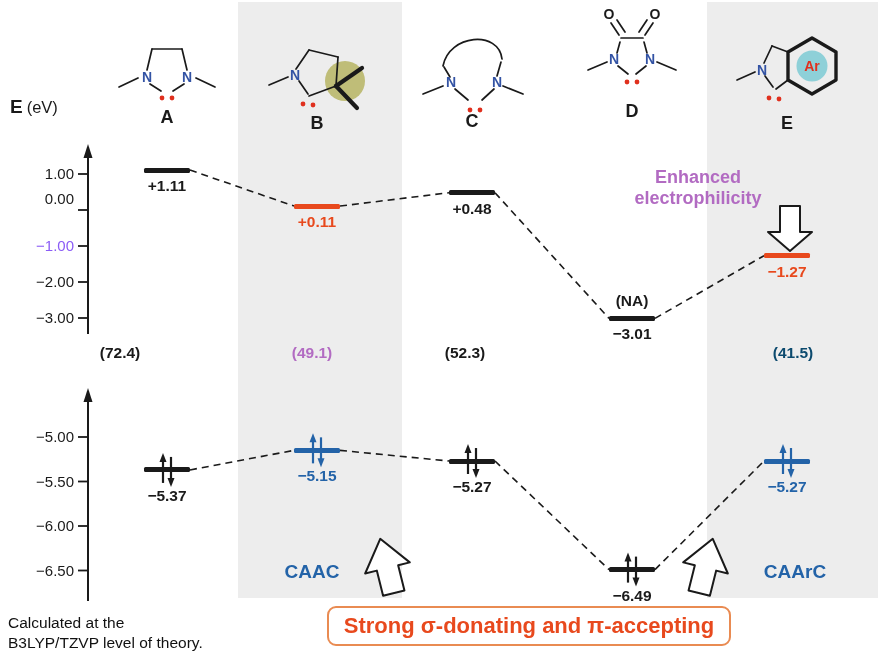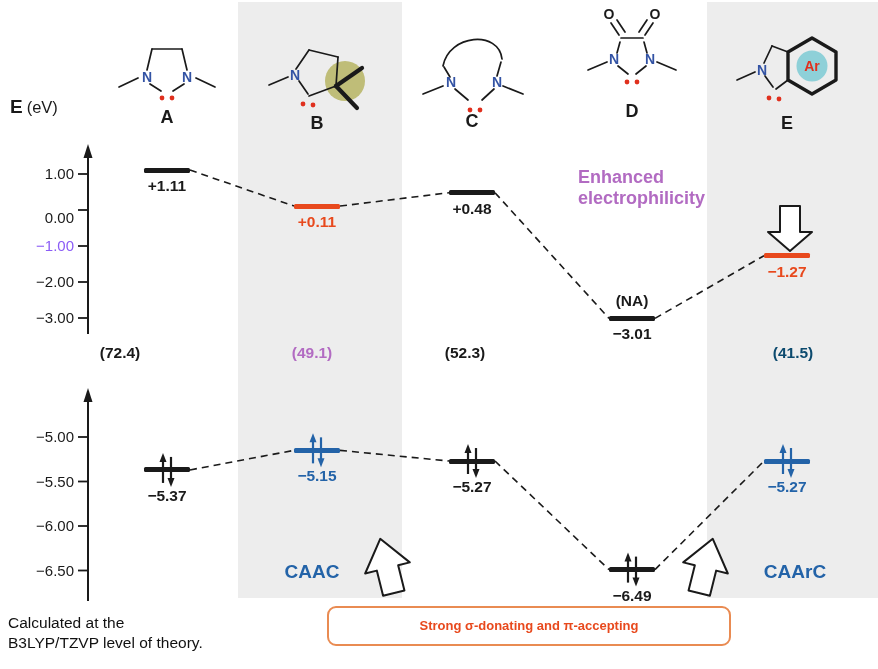--- a/index.html
+++ b/index.html
@@ -21,28 +21,28 @@
   .bond.bold line{stroke-width:4.2;}
   .atom{font-size:14px;font-weight:bold;text-anchor:middle;font-family:"Liberation Sans",sans-serif;}
   .atom-n{fill:#3353a4;}
   .atom-o{fill:#1a1a1a;}
   .lp{fill:#e0301e;}
   .highlight-olive{fill:#b3b05a;opacity:0.8;}
   .aryl-ring{fill:none;stroke:#1a1a1a;stroke-width:3.4;stroke-linejoin:round;}
   .ar-badge{fill:#8ed0d8;}
   .ar-text{fill:#e0301e;font-size:14px;font-weight:bold;text-anchor:middle;font-family:"Liberation Sans",sans-serif;}
   .mol-label{position:absolute;width:40px;text-align:center;font-weight:bold;font-size:18px;z-index:2;}
-  .enhanced{position:absolute;left:578px;top:167px;width:180px;z-index:2;
+  .enhanced{position:absolute;left:608px;top:167px;width:180px;text-align:center;z-index:2;
             color:#b26bc2;font-weight:bold;font-size:18px;line-height:21px;}
   .class-label{position:absolute;width:120px;text-align:center;z-index:2;color:#2363a8;font-weight:bold;font-size:19px;}
   #caac-label{left:252px;top:561px;}
   #caarc-label{left:735px;top:561px;}
   .strong-box{position:absolute;left:327px;top:606px;width:400px;height:36px;z-index:3;background:#fff;
               border:2.5px solid #e98b52;border-radius:9px;text-align:center;line-height:36px;
-              color:#e8491d;font-weight:bold;font-size:13px;}
+              color:#e8491d;font-weight:bold;font-size:22px;}
   .footnote{position:absolute;left:8px;top:613px;z-index:2;font-size:15.5px;line-height:20px;color:#111;}
 </style>
 </head>
 <body>
 
 <div class="canvas">
 
   <div class="band" id="band-b"></div>
   <div class="band" id="band-e"></div>
 
@@ -193,21 +193,21 @@
   </svg>
 
   <div class="mol-label" style="left:147px;top:107px">A</div>
   <div class="mol-label" style="left:297px;top:113px">B</div>
   <div class="mol-label" style="left:452px;top:111px">C</div>
   <div class="mol-label" style="left:612px;top:101px">D</div>
   <div class="mol-label" style="left:767px;top:113px">E</div>
 
   <div id="levels-layer">
       <div class="lvl-label tick" style="left: 18px; top: 165px; color: rgb(26, 26, 26);">1.00</div>
-      <div class="lvl-label tick" style="left: 18px; top: 209px; color: rgb(26, 26, 26);">0.00</div>
+      <div class="lvl-label tick" style="left: 18px; top: 190px; color: rgb(26, 26, 26);">0.00</div>
       <div class="lvl-label tick" style="left: 18px; top: 237px; color: #8b5cf6;">−1.00</div>
       <div class="lvl-label tick" style="left: 18px; top: 273px; color: rgb(26, 26, 26);">−2.00</div>
       <div class="lvl-label tick" style="left: 18px; top: 309px; color: rgb(26, 26, 26);">−3.00</div>
       <div class="lvl-label tick" style="left: 18px; top: 428px; color: rgb(26, 26, 26);">−5.00</div>
       <div class="lvl-label tick" style="left: 18px; top: 472.5px; color: rgb(26, 26, 26);">−5.50</div>
       <div class="lvl-label tick" style="left: 18px; top: 517px; color: rgb(26, 26, 26);">−6.00</div>
       <div class="lvl-label tick" style="left: 18px; top: 561.5px; color: rgb(26, 26, 26);">−6.50</div>
       <div class="level-bar" style="left: 144px; top: 167.54px; background: rgb(26, 26, 26);"></div>
       <div class="lvl-label" style="left: 133px; top: 177.04px; color: rgb(26, 26, 26);">+1.11</div>
       <div class="level-bar" style="left: 294px; top: 203.54px; background: rgb(232, 73, 29);"></div>

